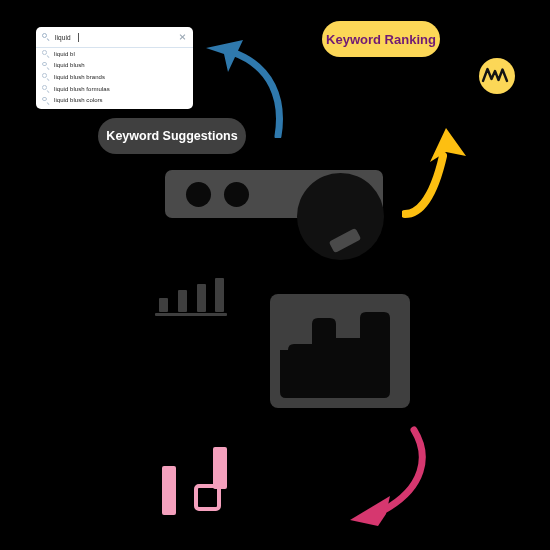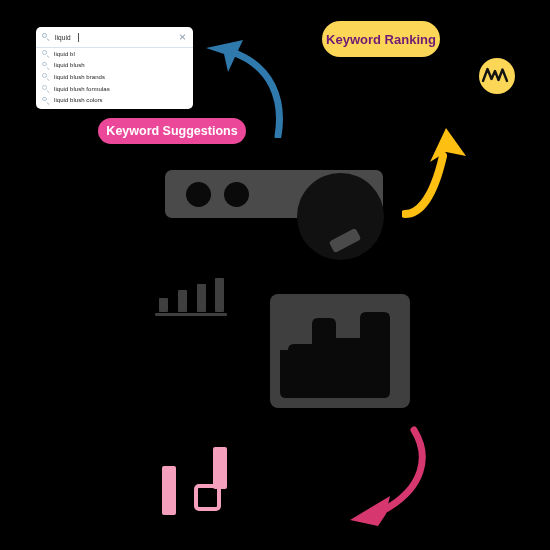--- a/index.html
+++ b/index.html
@@ -20,21 +20,21 @@
   .clear::before{transform:rotate(45deg);}
   .clear::after{transform:rotate(-45deg);}
   .sug{display:flex;align-items:center;height:11.6px;padding:0 6px;}
   .sug .mag{width:7px;height:7px;flex:0 0 7px;opacity:.75;}
   .sug .mag::before{width:4.5px;height:4.5px;}
   .sug-t{font-size:6px;color:#1c1c1c;margin-left:5px;letter-spacing:.05px;}
 
   
   .pill{position:absolute;display:flex;align-items:center;justify-content:center;
     border-radius:20px;font-weight:bold;white-space:nowrap;}
-  #pill-suggestions{left:98px;top:118px;width:148px;height:26px;background:#ec4899;color:#fff;font-size:12.5px;}
+  #pill-suggestions{left:98px;top:118px;width:148px;height:36px;background:#404040;color:#fff;font-size:12.5px;}
   #pill-ranking{left:289px;top:21px;width:118px;height:36px;background:#fcd757;color:#701a75;font-size:13px;margin-left:33px;}
   #pill-performance{left:239px;top:444px;width:158px;height:29px;background:#f5a3c0;color:#121212;font-size:13px;}
 
   
   #analytics-badge{position:absolute;left:478px;top:57px;width:38px;height:38px;}
 
   
   .arrow{position:absolute;}
   #arrow-blue{left:198px;top:30px;width:92px;height:108px;}
   #arrow-yellow{left:402px;top:126px;width:82px;height:92px;}

